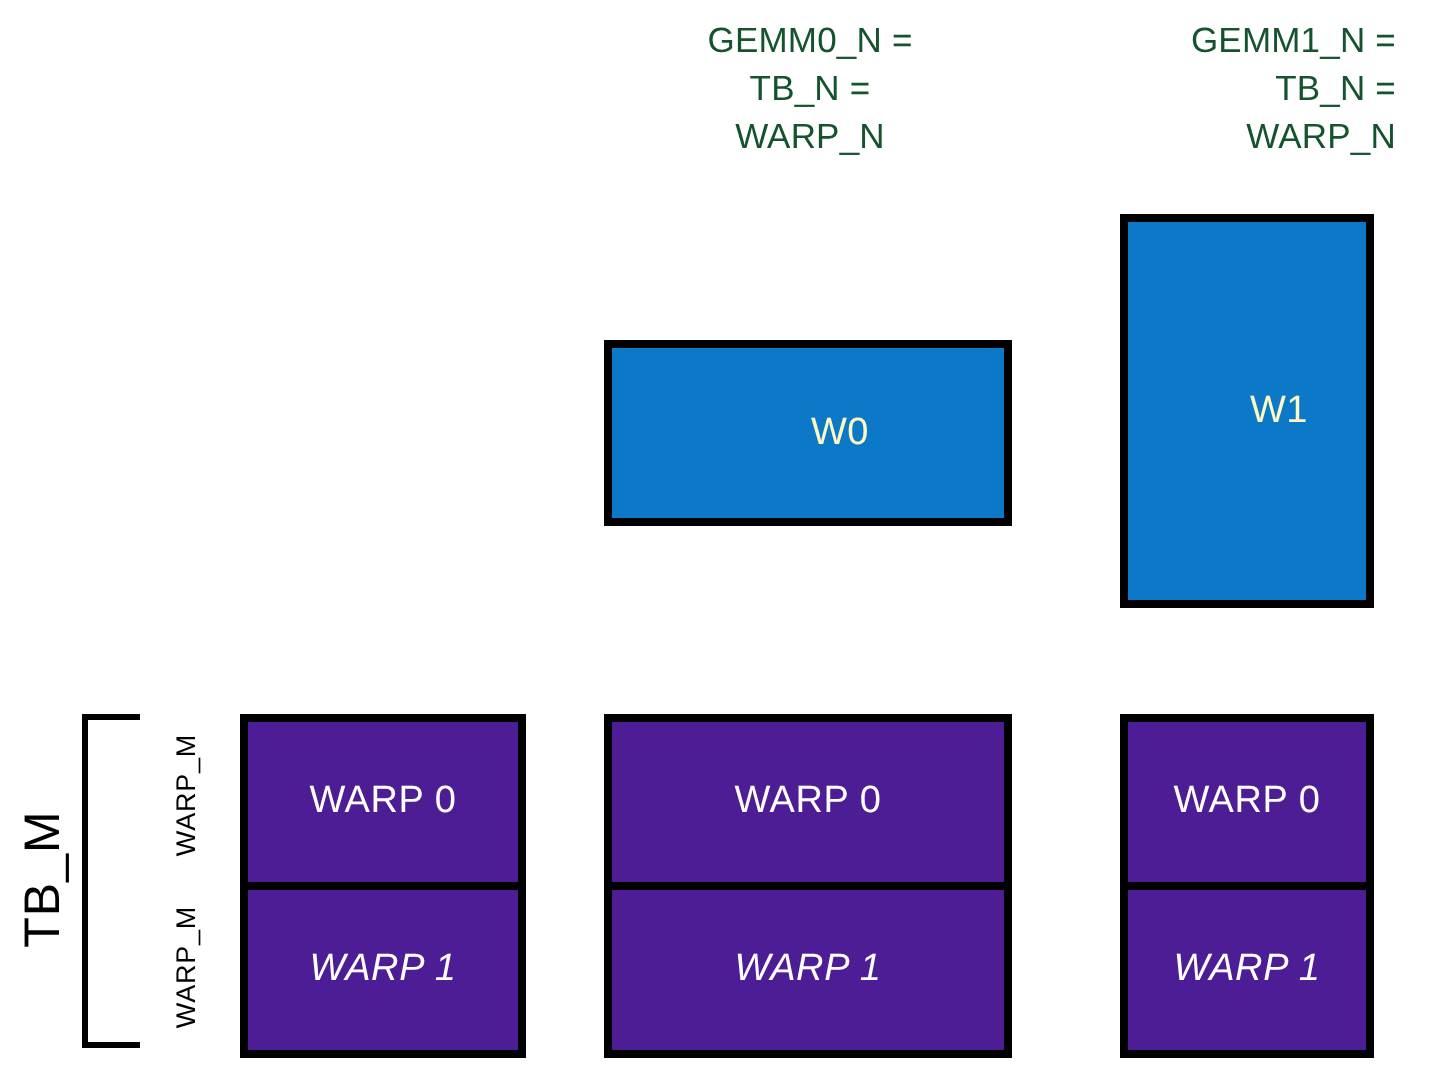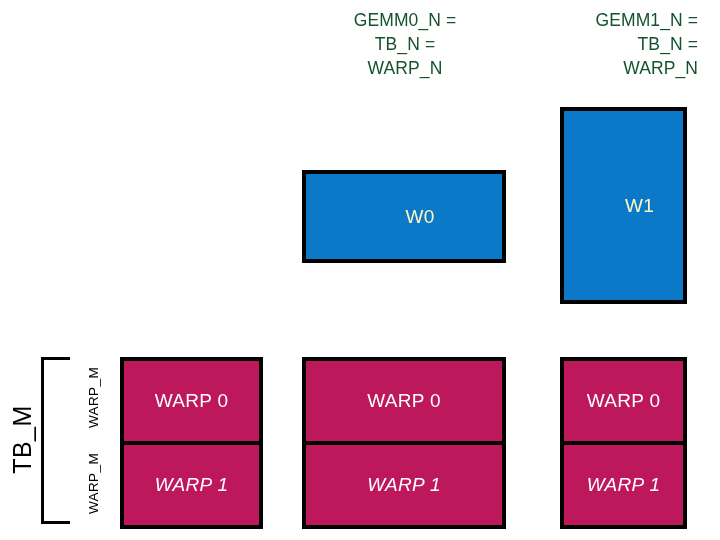--- a/index.html
+++ b/index.html
@@ -63,21 +63,21 @@
     flex-direction: column;
   }
   #warp-column-0 { left: 120px; width: 143px; }
   #warp-column-1 { left: 302px; width: 204px; }
   #warp-column-2 { left: 560px; width: 127px; }
 
   .warp-cell {
     position: relative;
     box-sizing: border-box;
     flex: 1 1 50%;
-    background: #be185d;
+    background: #4c1d95;
     border: 4px solid #000000;
     display: flex;
     align-items: center;
     justify-content: center;
     color: #ffffff;
     font-size: 19px;
     letter-spacing: 0.3px;
     white-space: pre;
     user-select: none;
   }

